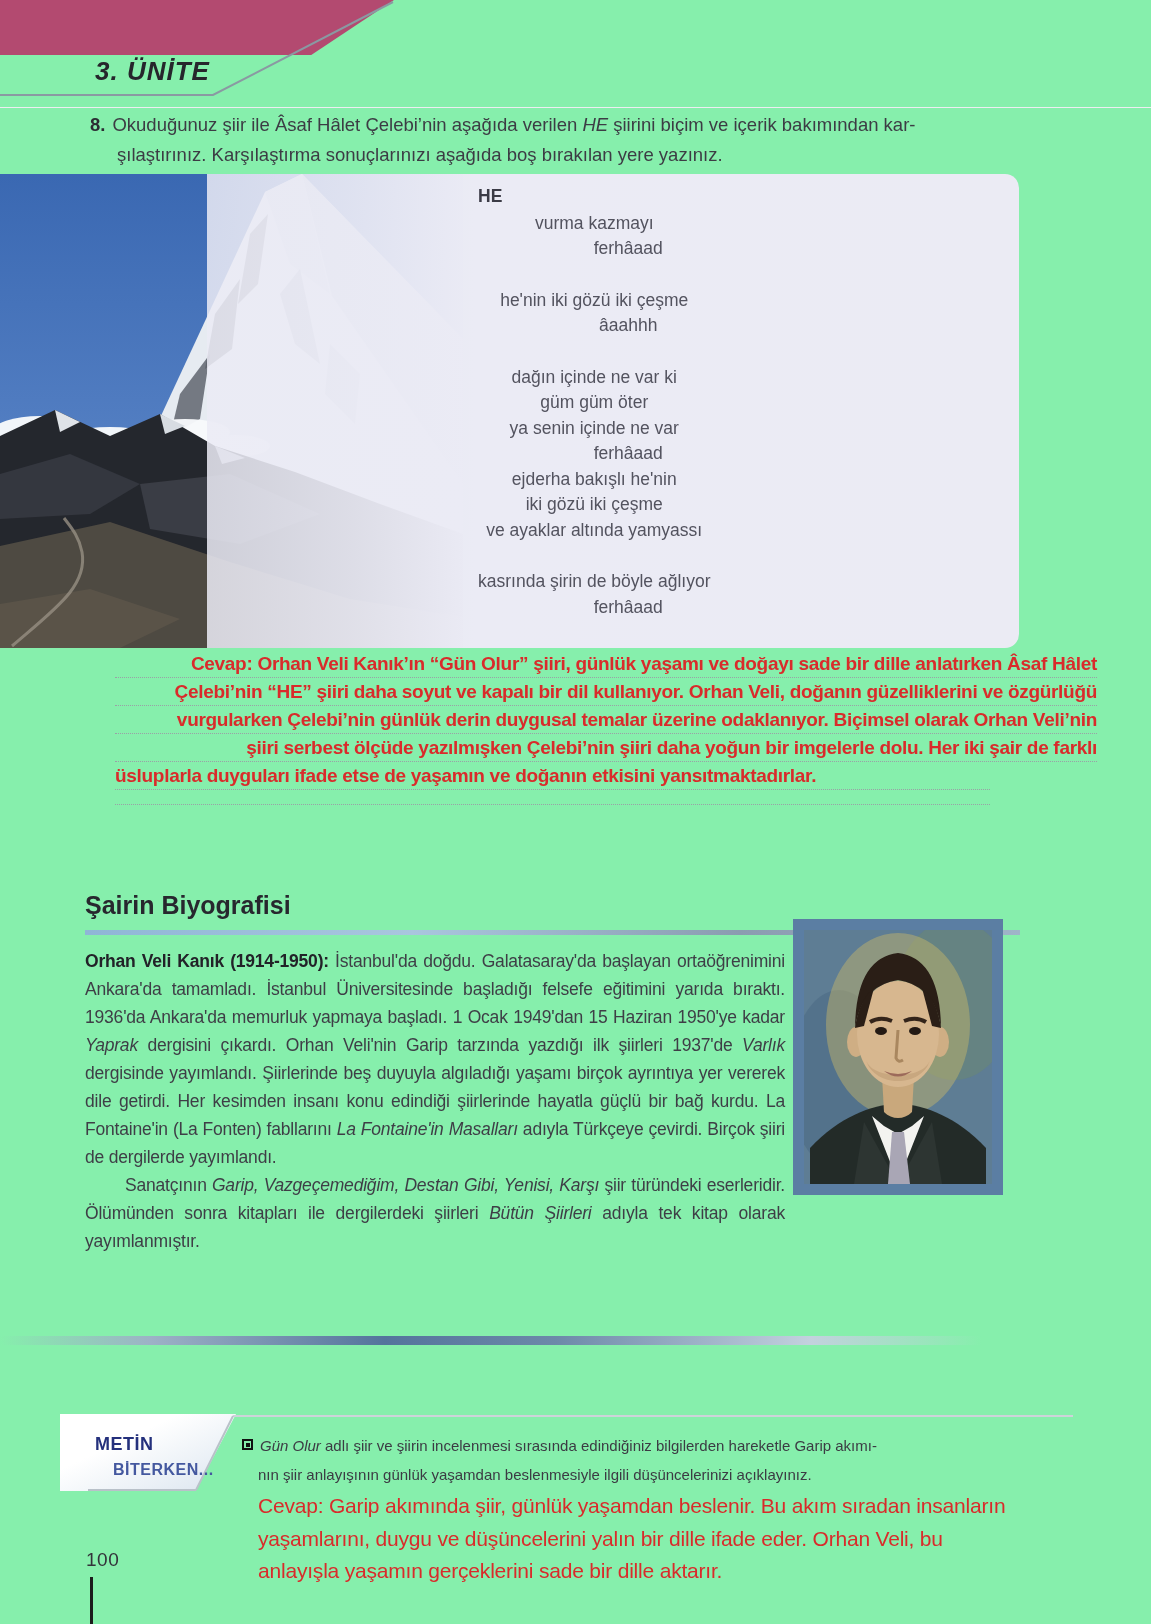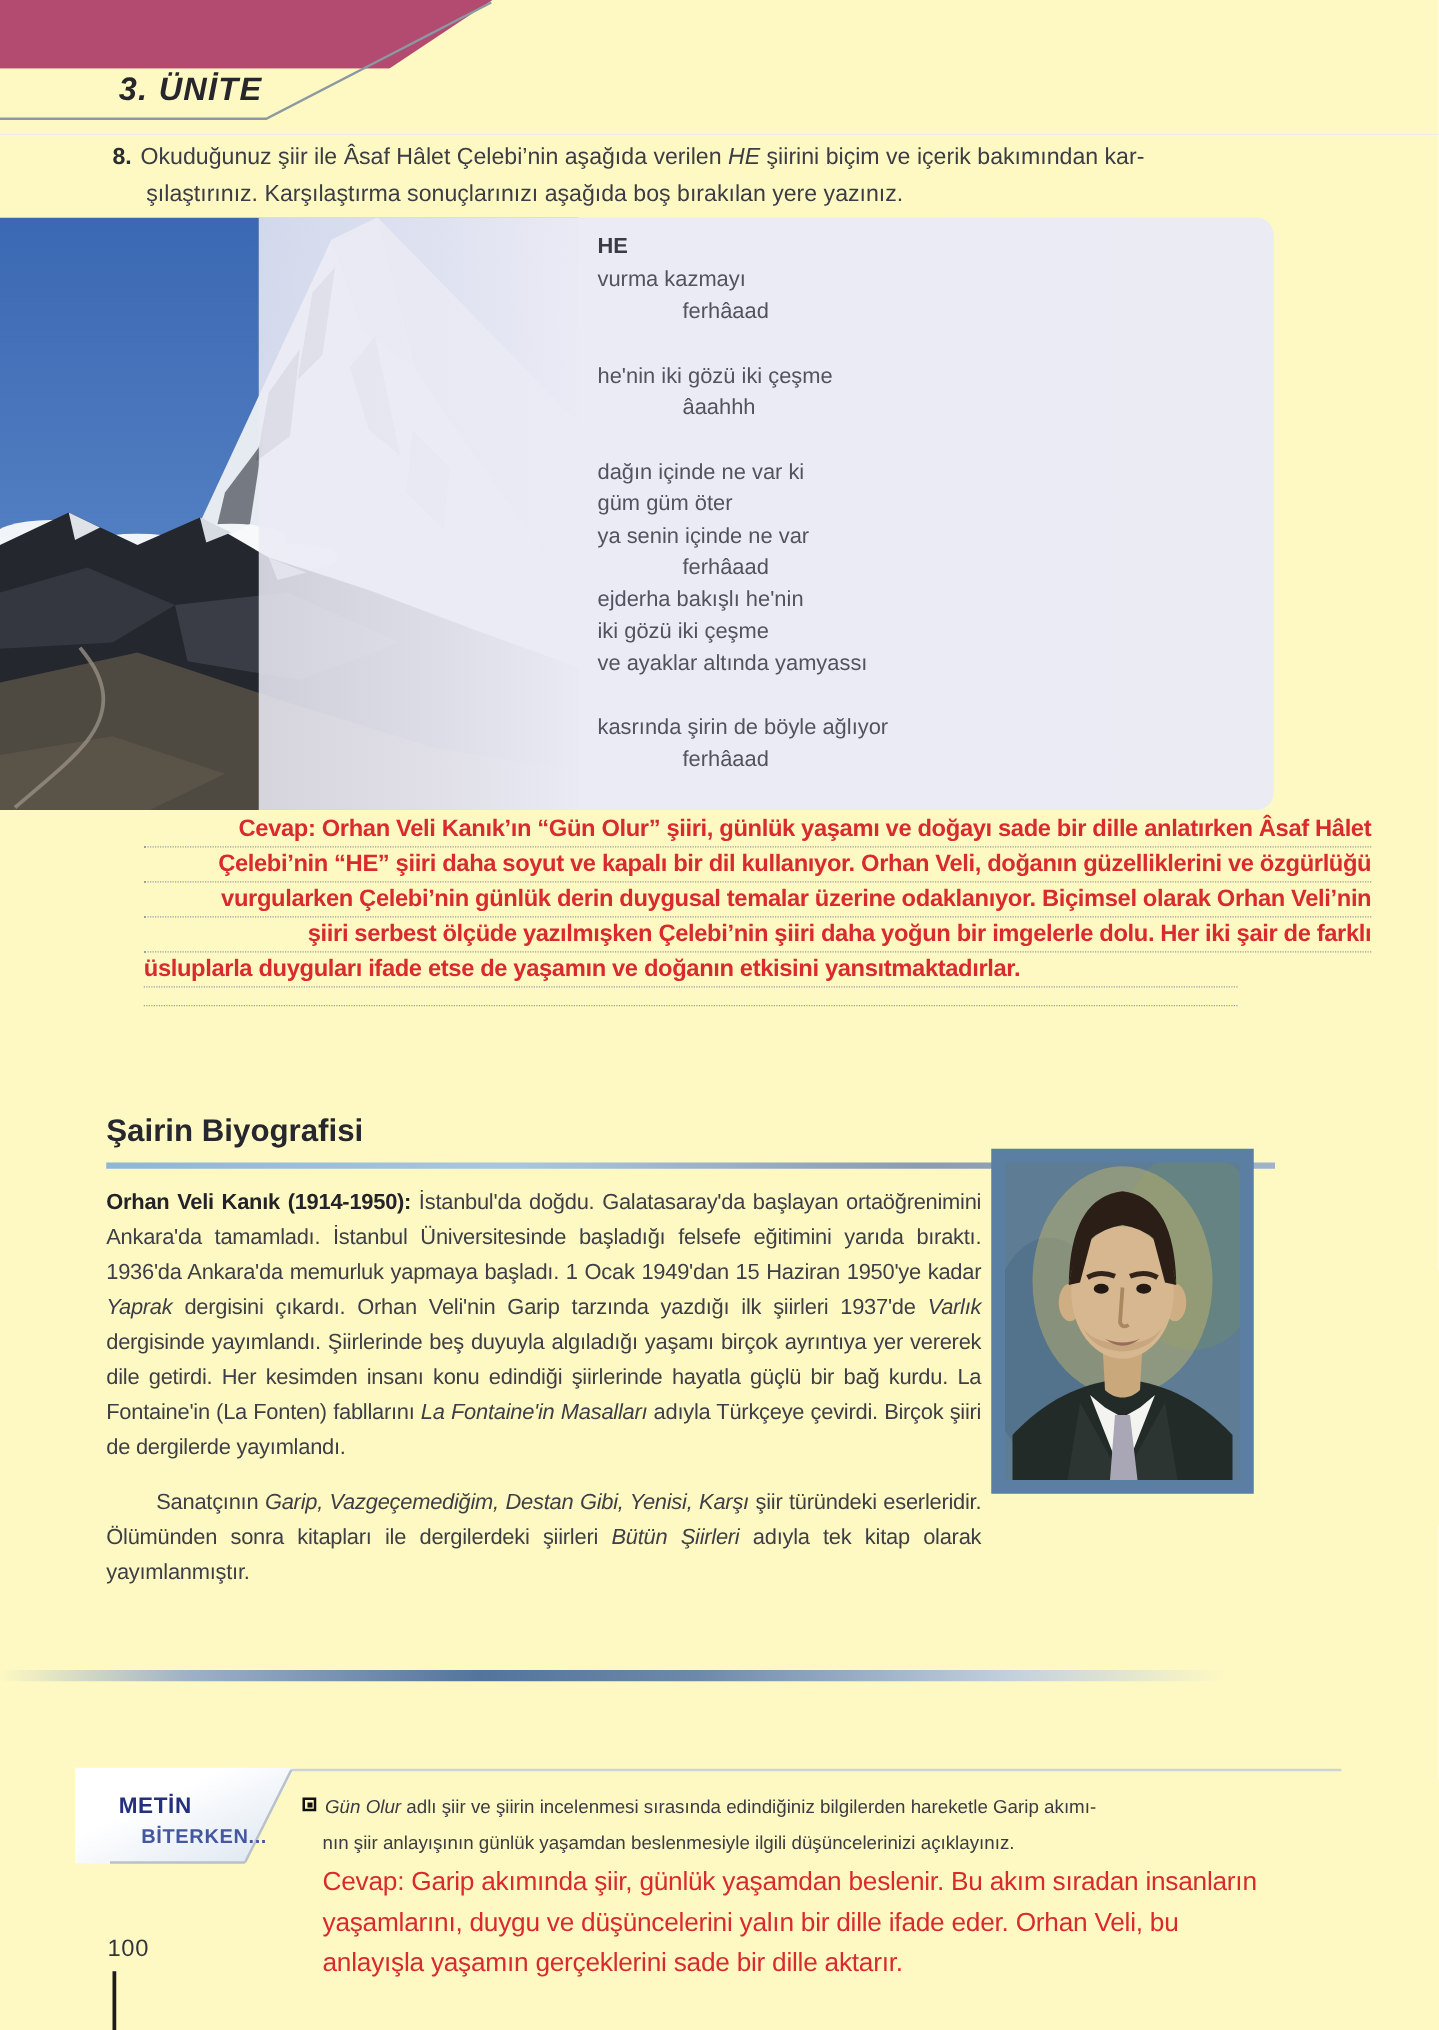--- a/index.html
+++ b/index.html
@@ -1,16 +1,16 @@
 <!DOCTYPE html>
 <html><head>
 <meta charset="utf-8">
 <style>
   html,body{margin:0;padding:0;background:#fff;}
-  #page{position:relative;width:1151px;height:1624px;background:#fef9c3;
+  #page{position:relative;width:1151px;height:1624px;background:#86efac;
         font-family:"Liberation Sans",sans-serif;overflow:hidden;}
   .abs{position:absolute;}
 
   
   .banner{left:0;top:0;width:394px;height:55px;background:#b34a70;
           clip-path:polygon(0 0,100% 0,79% 100%,0 100%);}
   .unit-title{left:95px;top:56px;font-size:26px;font-weight:700;font-style:italic;
               color:#26262c;letter-spacing:1px;}
   .hairline{left:0;top:107px;width:1151px;height:1px;background:#ededf1;}
 
@@ -23,41 +23,41 @@
   
   .hero{left:0;top:174px;width:1019px;height:474px;}
   .hero svg{position:absolute;left:0;top:0;}
   .wash{position:absolute;left:207px;top:0;width:812px;height:474px;
         border-radius:0 14px 14px 0;
         background:linear-gradient(90deg,rgba(235,235,245,.86) 0%,
                    rgba(235,235,245,.93) 18%,rgba(235,235,245,1) 33%,#ebebf4 100%);}
   .poem{position:absolute;left:478px;top:10px;font-size:17.5px;line-height:25.5px;
         color:#53535f;}
   .poem .title{font-weight:700;color:#3b3b46;margin-bottom:1px;}
-  .poem .stanza{margin-bottom:26px;}
+  .poem .stanza{margin-bottom:26px;text-align:center;}
   .poem .ind{padding-left:68px;}
 
   
   .ans1{left:115px;top:651px;color:#d92b2b;font-size:19px;font-weight:700;
         letter-spacing:-.3px;}
   .ans1 .line{height:26px;line-height:25px;border-bottom:1.5px dotted #9aa0a6;
               white-space:nowrap;margin-bottom:1px;}
   .ans1 .w-a{width:982px;text-align:right;}
   .ans1 .w-b{width:875px;}
   .ans1 .blank{height:13px;}
 
   
   .bio-head{left:85px;top:891px;font-size:25px;font-weight:700;color:#27272e;}
   .bio-rule{left:85px;top:930px;width:935px;height:5px;
             background:linear-gradient(90deg,#8fb6d6 0%,#a9c6de 35%,#8b9cb0 70%,#9fb4c8 100%);}
   .bio{left:85px;top:947px;width:700px;font-size:17.5px;line-height:28px;
        color:#3e3e46;text-align:justify;letter-spacing:-.2px;}
   .bio b{color:#222228;}
   .bio .it{font-style:italic;}
-  .bio .p2{margin-top:16px;text-indent:40px;}
+  .bio .p2{margin-top:0;text-indent:40px;}
 
   .portrait{left:793px;top:919px;width:210px;height:276px;background:#5b7ea3;
             padding:11px;box-sizing:border-box;}
 
   
   .band{left:0;top:1336px;width:1012px;height:9px;
         background:linear-gradient(90deg,rgba(220,229,238,0) 0%,#9db1c6 15%,
                    #54749c 38%,#6d89a9 55%,#c3d1de 80%,rgba(255,255,255,0) 97%);}
 
   

